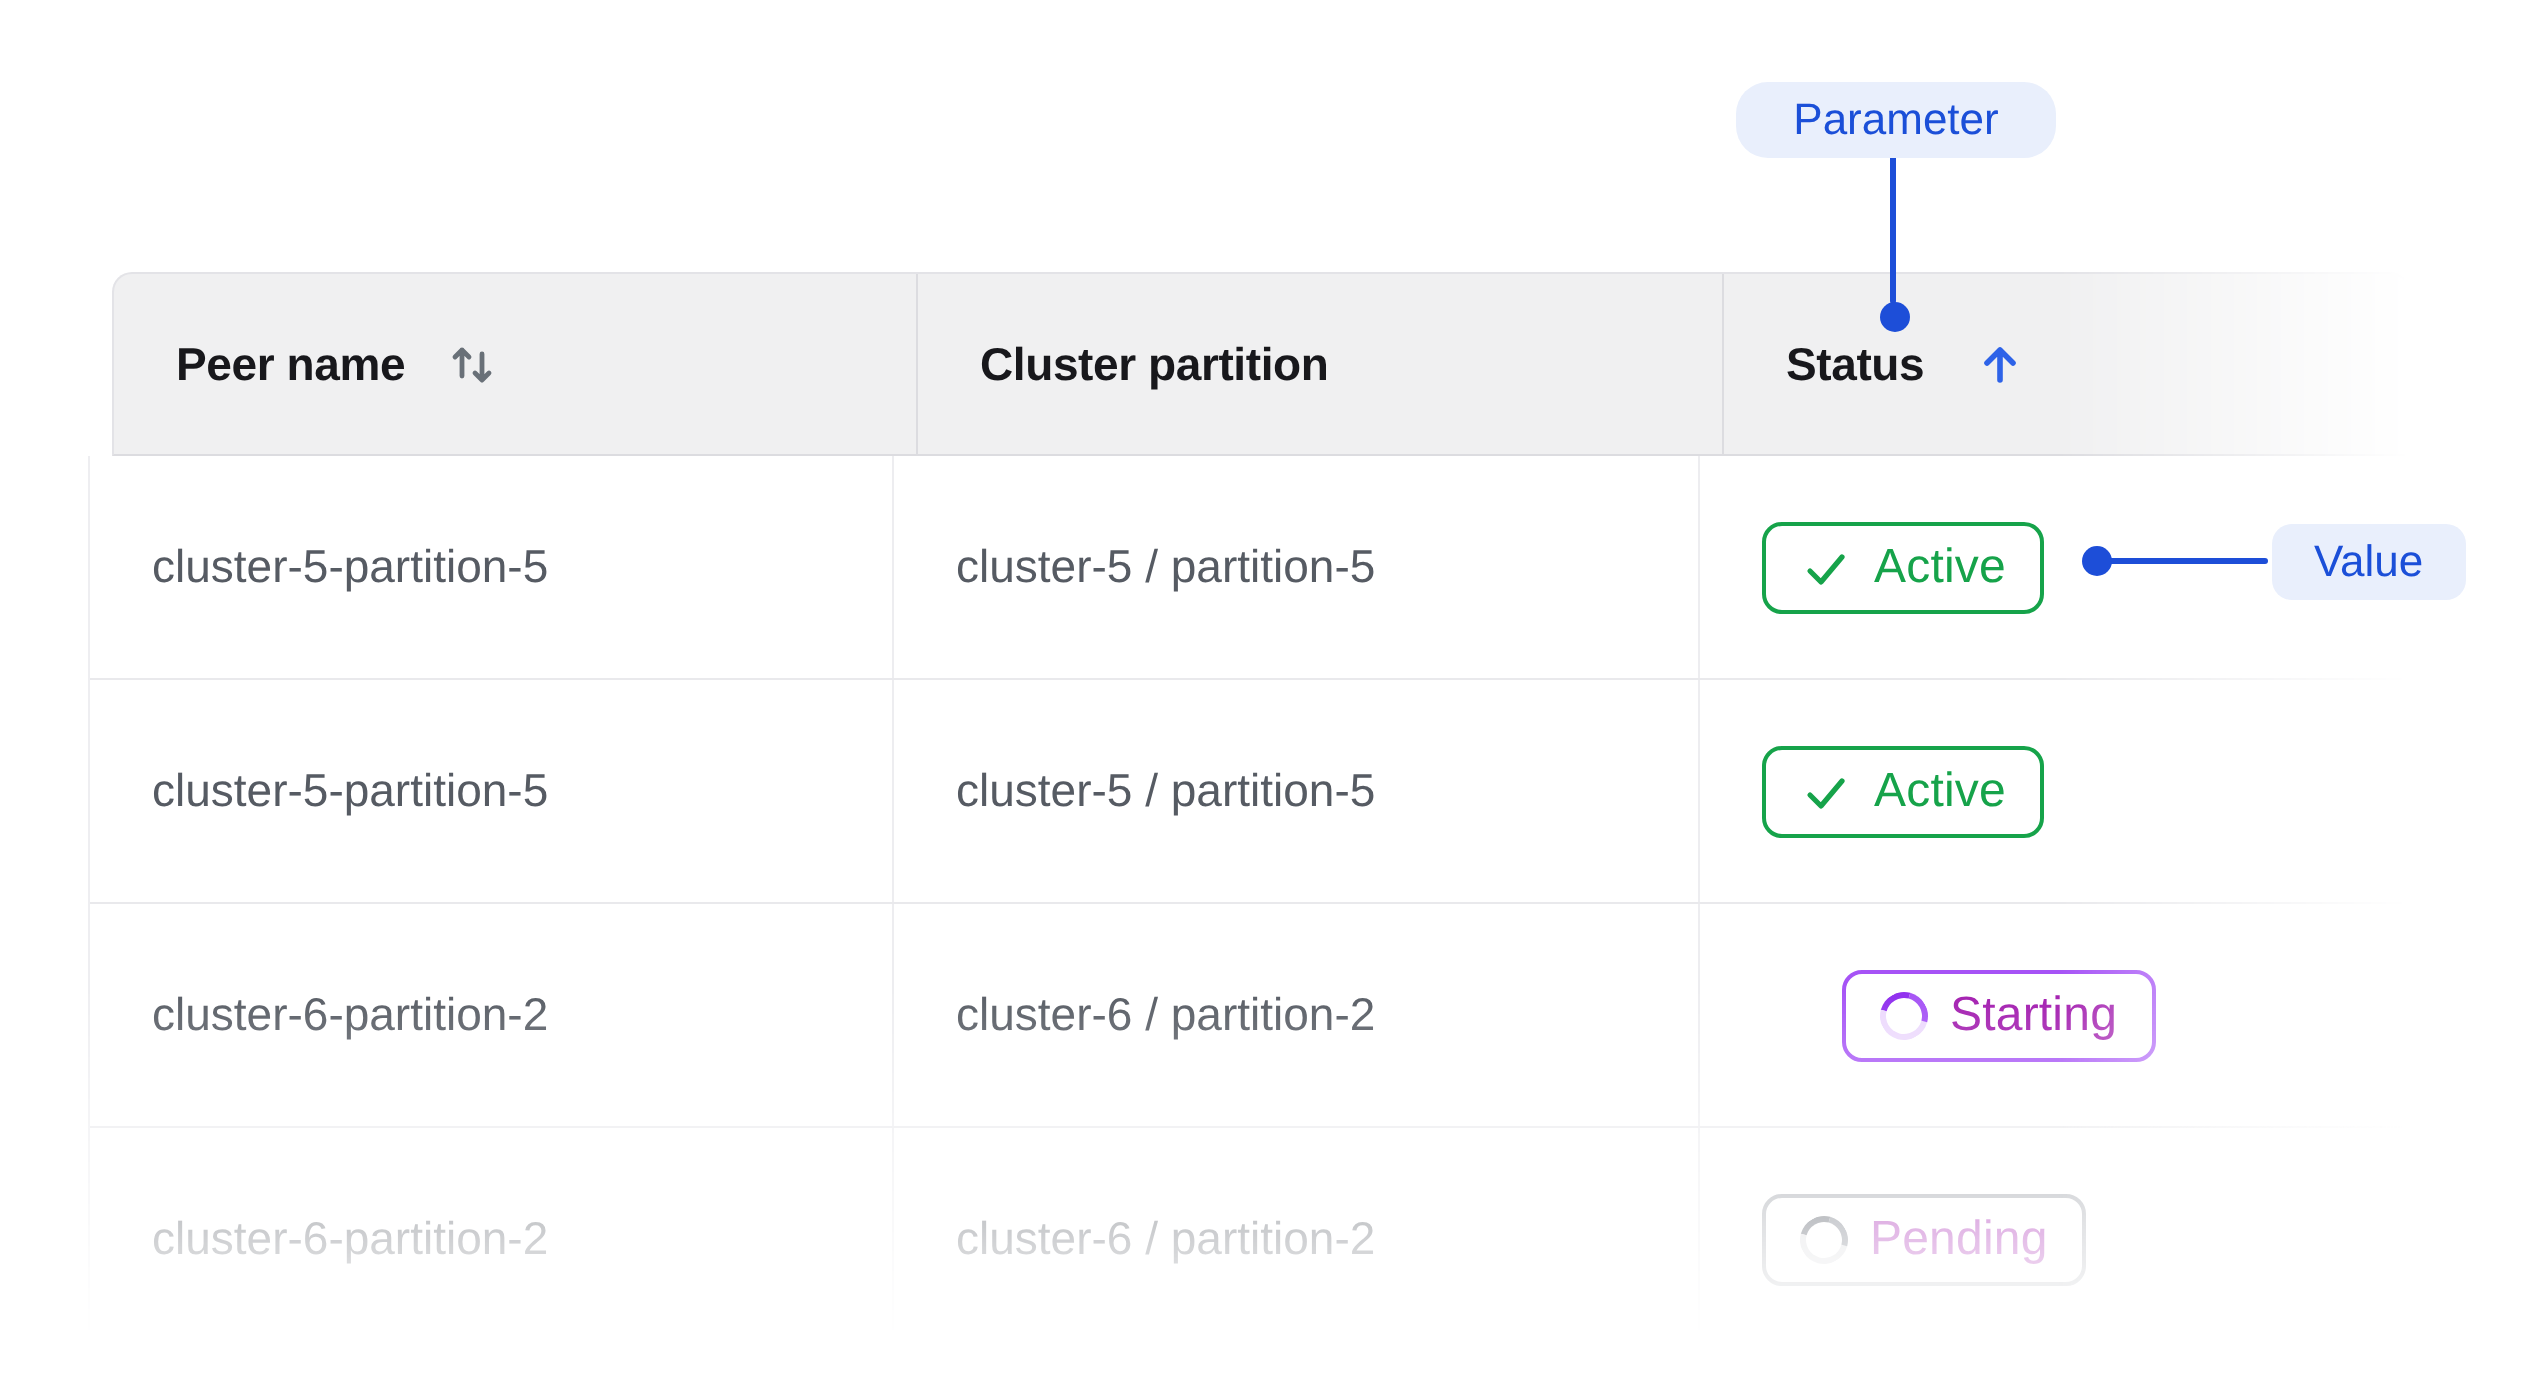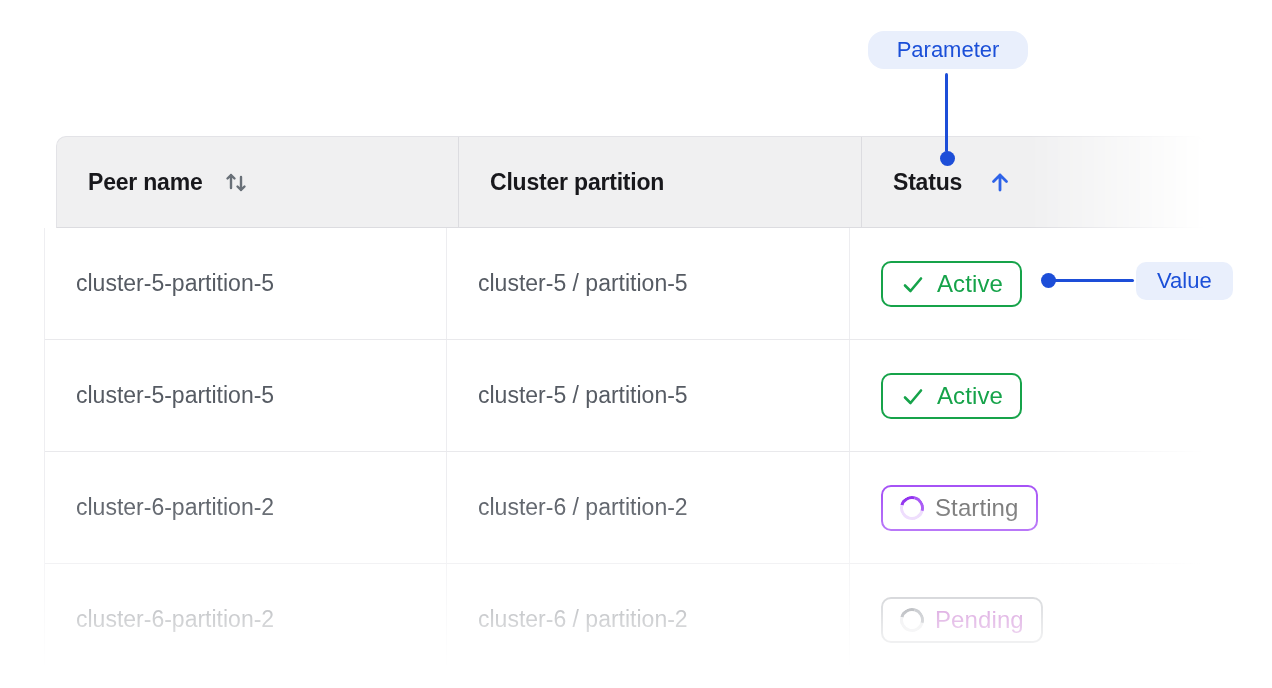--- a/index.html
+++ b/index.html
@@ -41,37 +41,37 @@
   }
   .td + .td { border-left:1px solid #ededf0; }
 
   
   .badge {
     display:inline-flex; align-items:center; gap:11px; height:46px;
     padding:0 17px; border:2px solid; border-radius:10px; background:#fff;
     font-size:24px; font-weight:500; letter-spacing:0.1px;
   }
   .badge.active   { border-color:#16a34a; color:#16a34a; }
-  .badge.starting { border-color:#a653f6; color:#737373; }
+  .badge.starting { border-color:#a653f6; color:#a21caf;margin-left:40px; }
   .badge.pending  { border-color:#9fa3aa; color:#a21caf; }
   .badge.ghost    { border-color:#c4c6cb; width:114px; padding:0; gap:0; }
 
   .spinner { width:24px; height:24px; border-radius:50%; border:3.5px solid; transform:rotate(-30deg); }
   .badge.starting .spinner { border-color:#ecd9fd; border-top-color:#8e2bee; border-right-color:#a450f5; }
   .badge.pending  .spinner { border-color:#d6d7da; border-top-color:#474d58; border-right-color:#6a707b; }
 
   .check-icon svg { display:block; }
 
   
   .callout {
     position:absolute; z-index:10; display:inline-flex; align-items:center; justify-content:center;
     background:#e9effc; color:#1b4fd8; border-radius:10px;
     font-size:22px; font-weight:500; height:38px; padding:0 21px;
   }
-  #param-pill { left:868px; top:31px; min-width:160px;border-radius:16px; }
+  #param-pill { left:868px; top:41px; min-width:160px;border-radius:16px; }
   #value-pill { left:1136px; top:262px; min-width:94px; }
 
   .vline { position:absolute; z-index:9; left:945px; top:73px; width:3px; height:79px;
            background:#1d4ed8; border-radius:2px; }
   .hline { position:absolute; z-index:9; left:1052px; top:279px; width:82px; height:3px;
            background:#1d4ed8; border-radius:2px; }
   .dot   { position:absolute; z-index:10; width:15px; height:15px; border-radius:50%; background:#1d4ed8; }
   #dot-param { left:940px; top:151px; }
   #dot-value { left:1041px; top:273px; }
 

